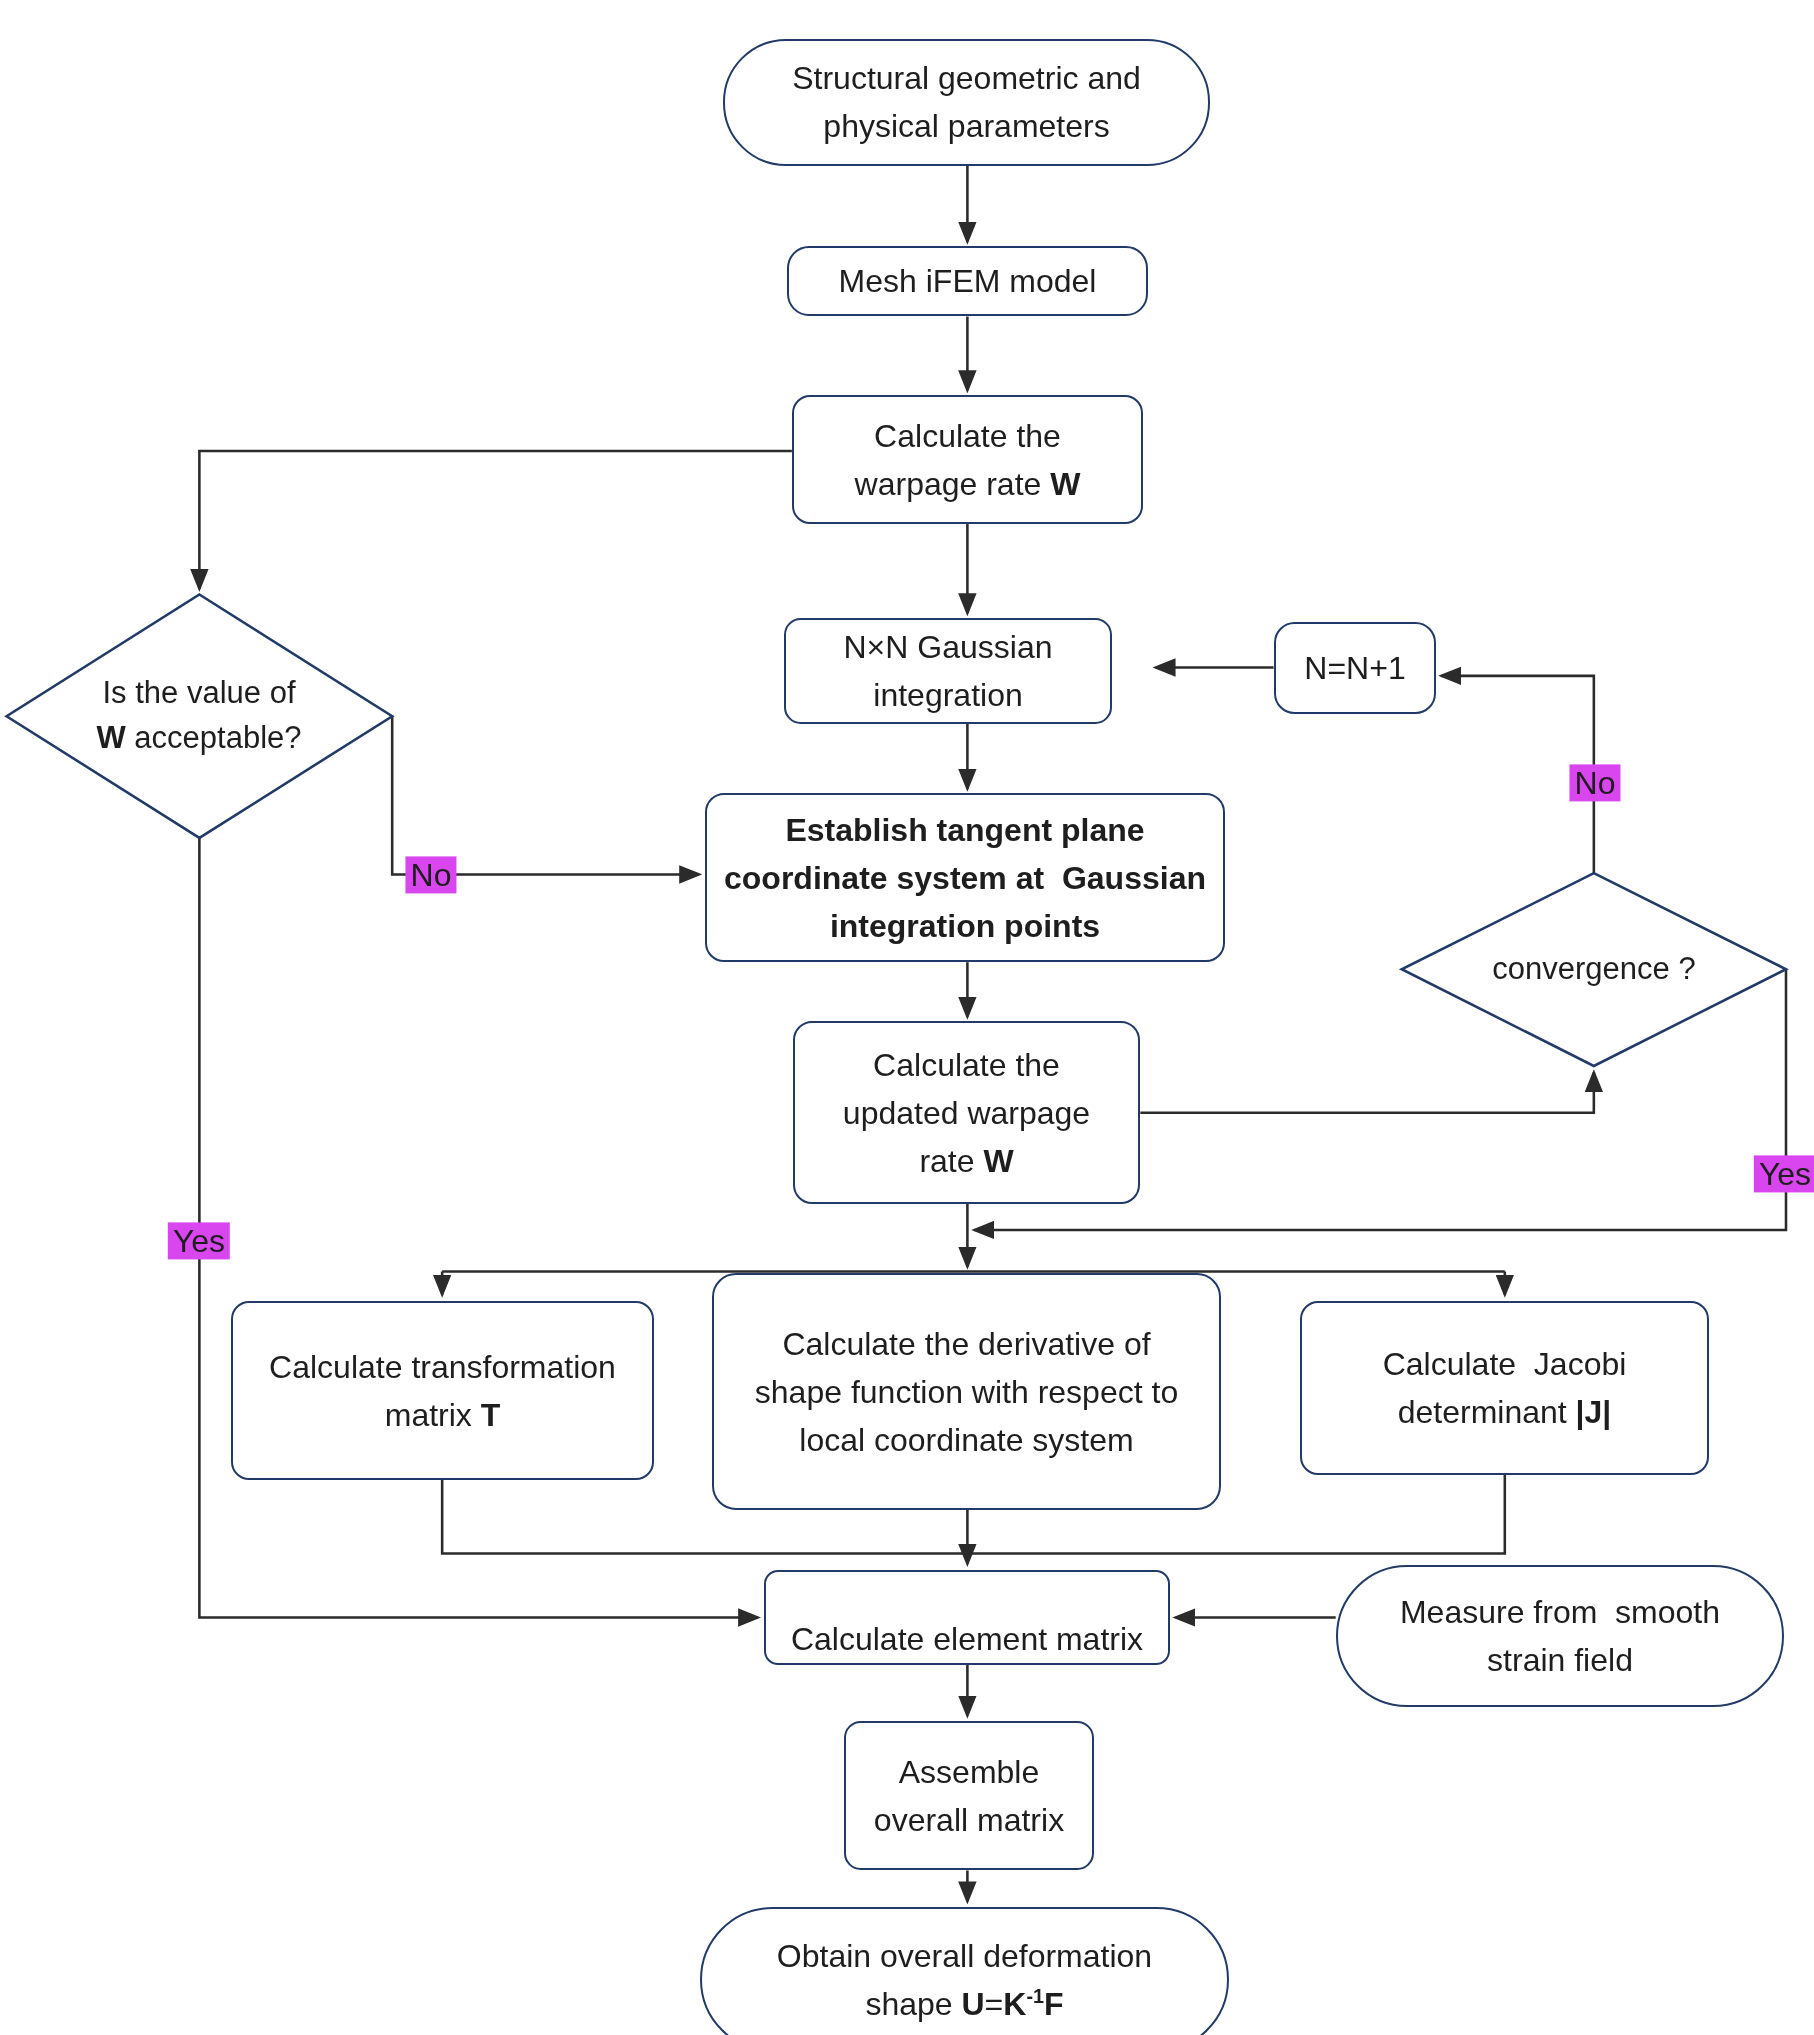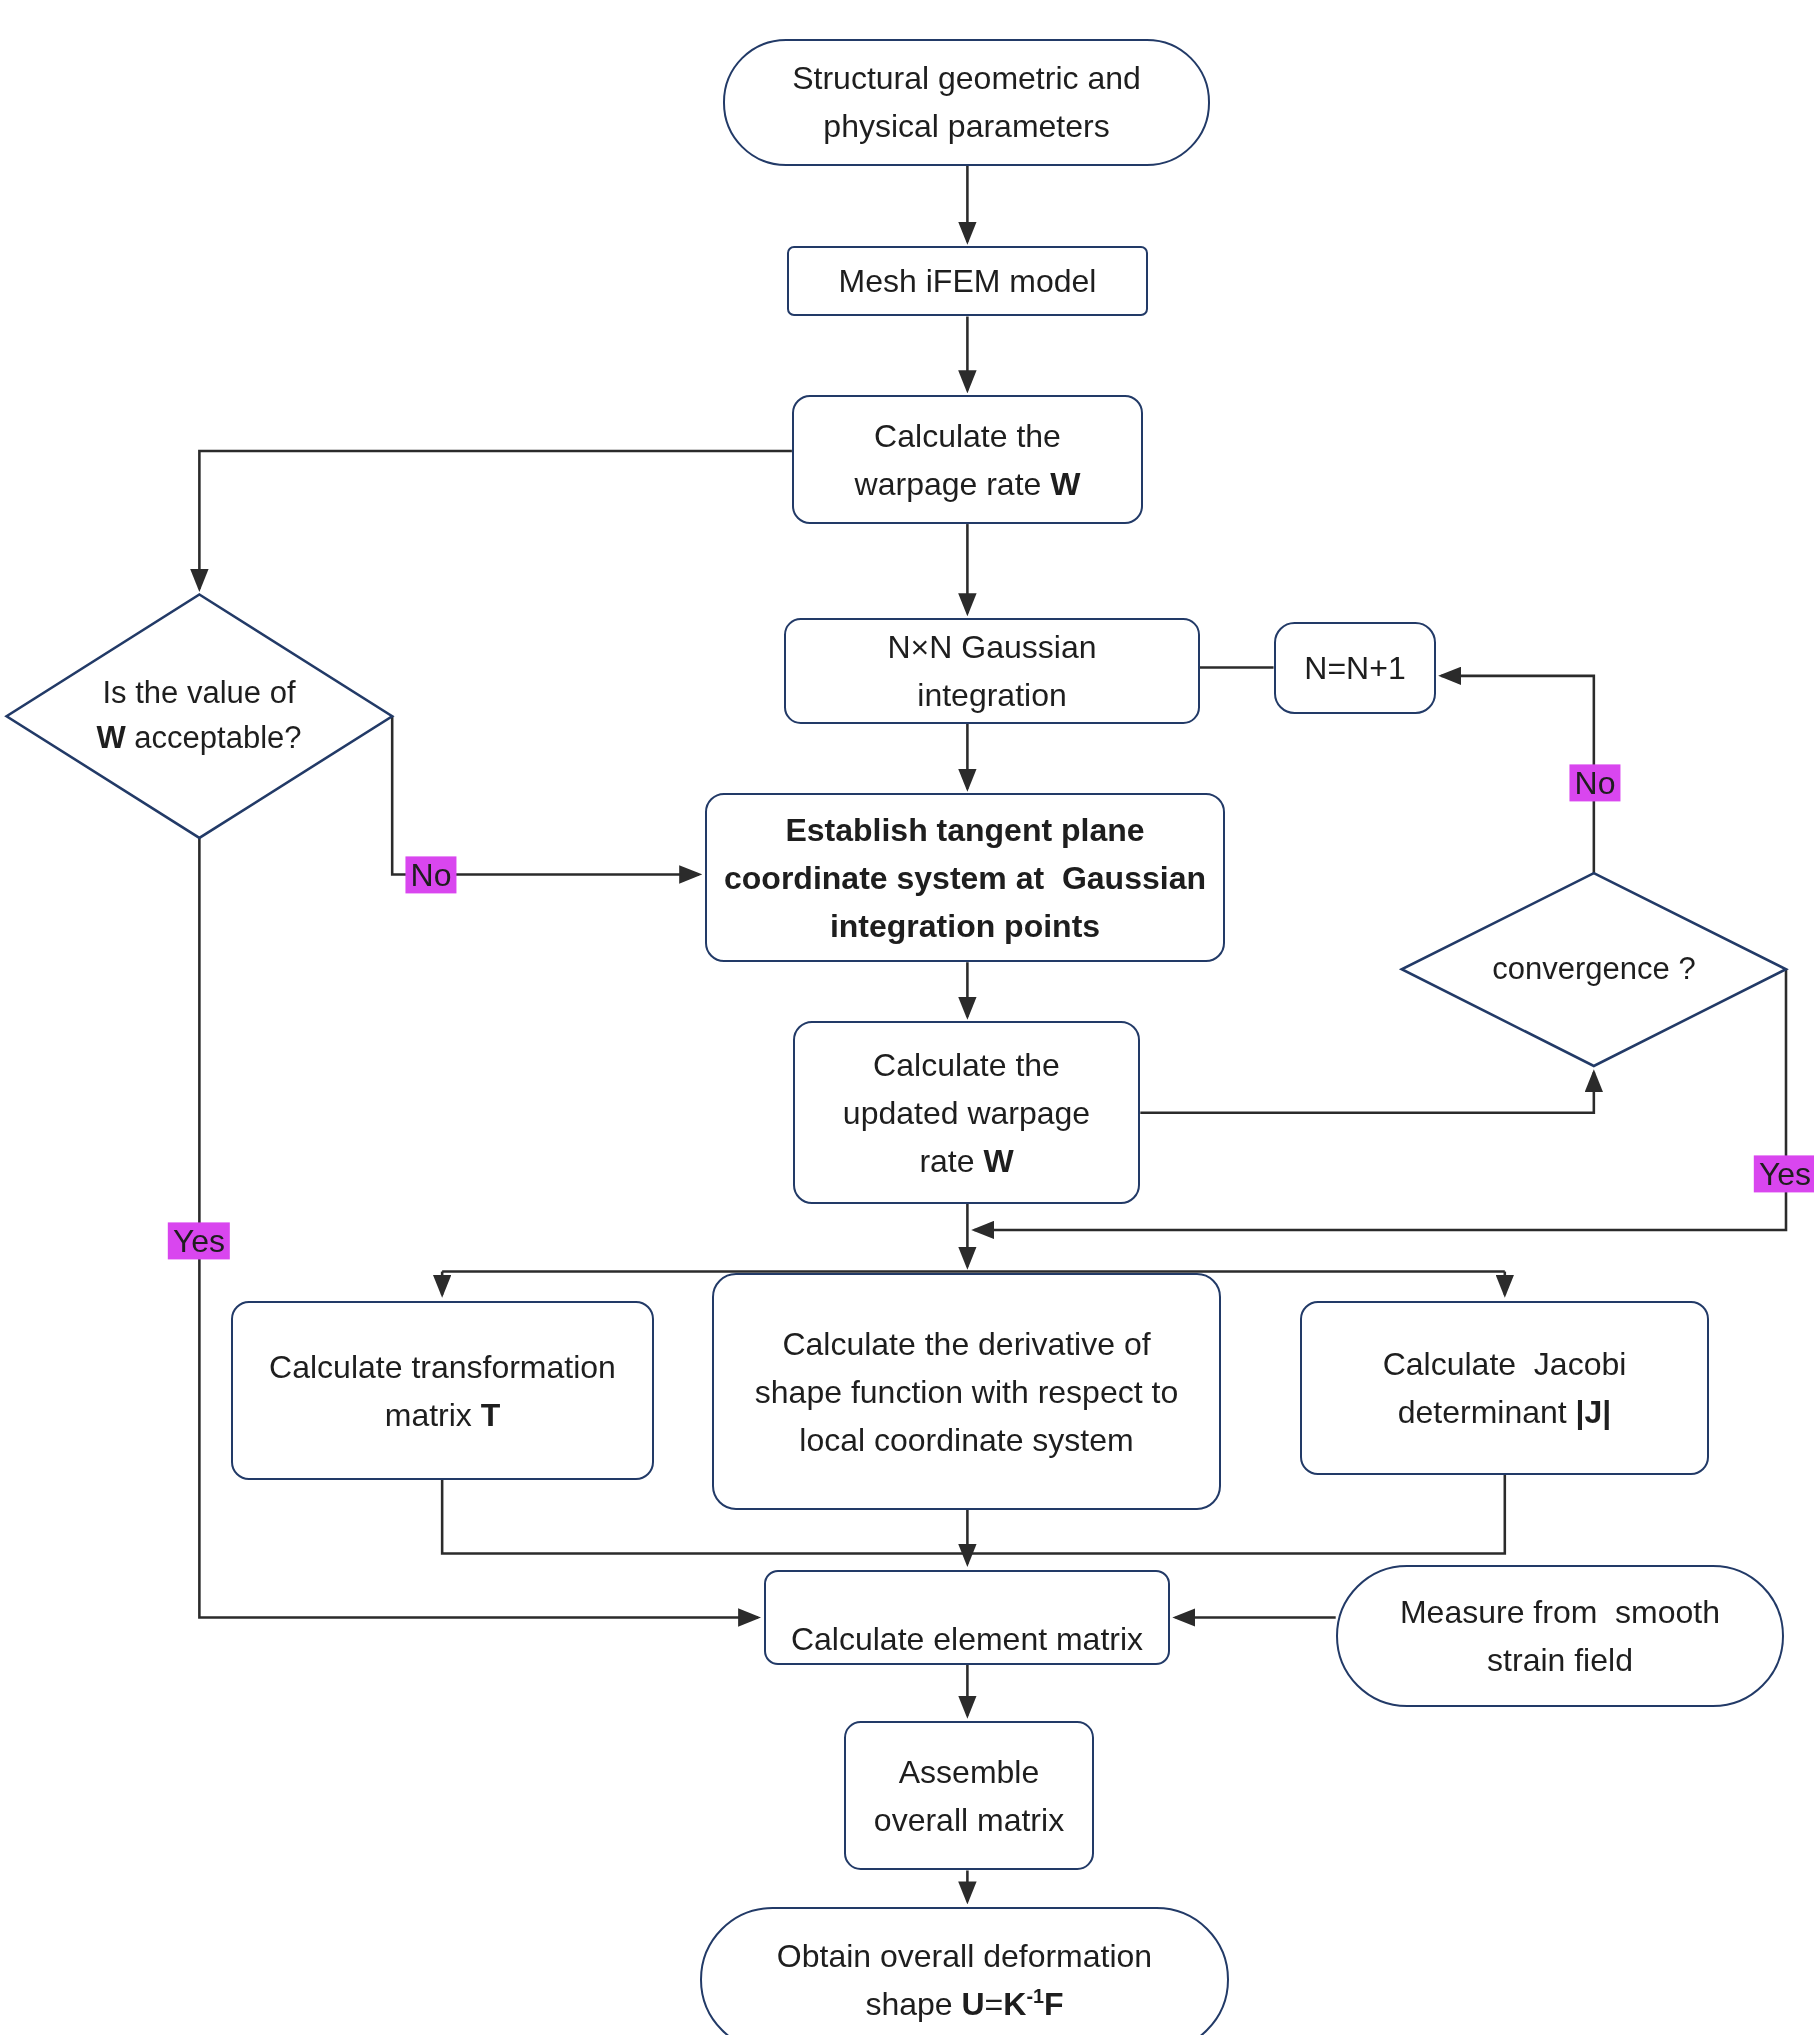--- a/index.html
+++ b/index.html
@@ -101,34 +101,34 @@
     <polygon points="2488,1321 2788,1471 2488,1622 2188,1471" fill="#ffffff" stroke="#223a67" stroke-width="4"></polygon>
   </svg>
 
   <div class="node" style="left:723px;top:11.5px;width:487px;height:127px;border-radius:63px;">
     <div class="txt">
         <div><span>Structural geometric and</span></div>
         <div><span>physical parameters</span></div>
       </div>
   </div>
 
-  <div class="node" style="left:787px;top:219px;width:361px;height:70px;border-radius:7px;">
+  <div class="node" style="left:787px;top:219px;width:361px;height:70px;border-radius:22px;">
     <div class="txt">
         <div><span>Mesh iFEM model</span></div>
       </div>
   </div>
 
   <div class="node" style="left:792px;top:368px;width:351px;height:129px;border-radius:18px;">
     <div class="txt">
         <div><span>Calculate the</span></div>
         <div><span>warpage rate </span><span class="b">W</span></div>
       </div>
   </div>
 
-  <div class="node" style="left:784px;top:591px;width:416px;height:106px;border-radius:16.7px;">
+  <div class="node" style="left:784px;top:591px;width:328px;height:106px;border-radius:16.7px;">
     <div class="txt">
         <div><span>N×N Gaussian</span></div>
         <div><span>integration</span></div>
       </div>
   </div>
 
   <div class="node" style="left:1274px;top:595px;width:162px;height:92px;border-radius:20.5px;">
     <div class="txt">
         <div><span>N=N+1</span></div>
       </div>

